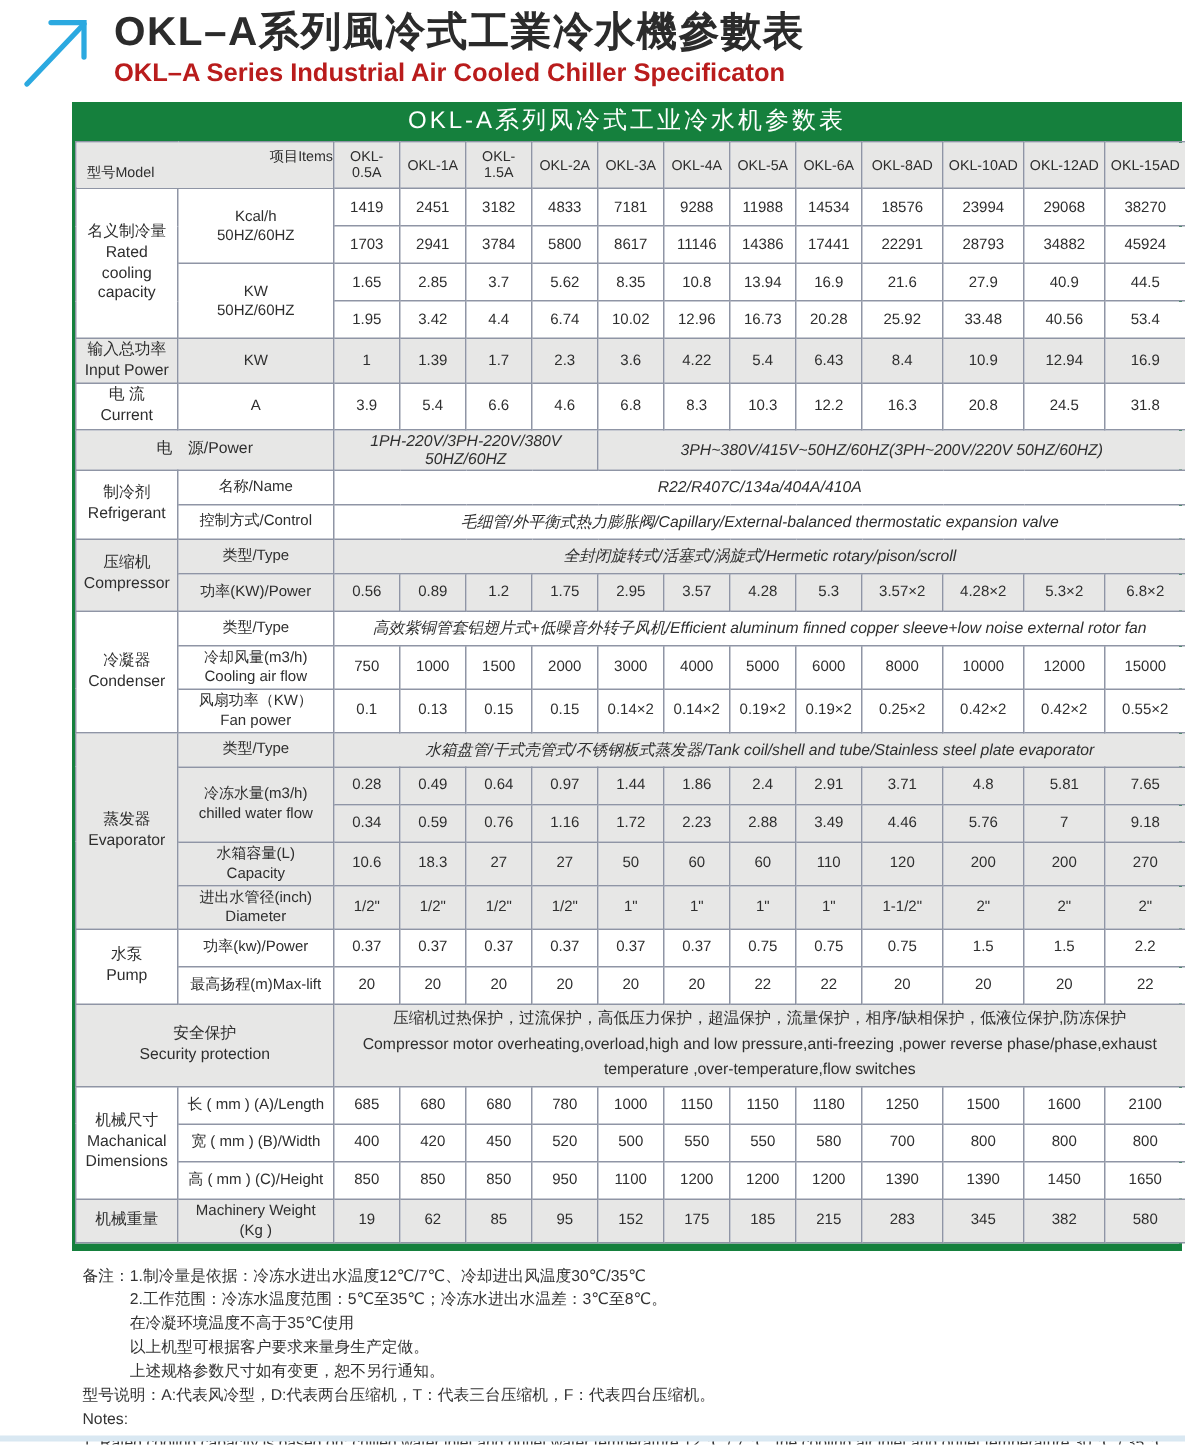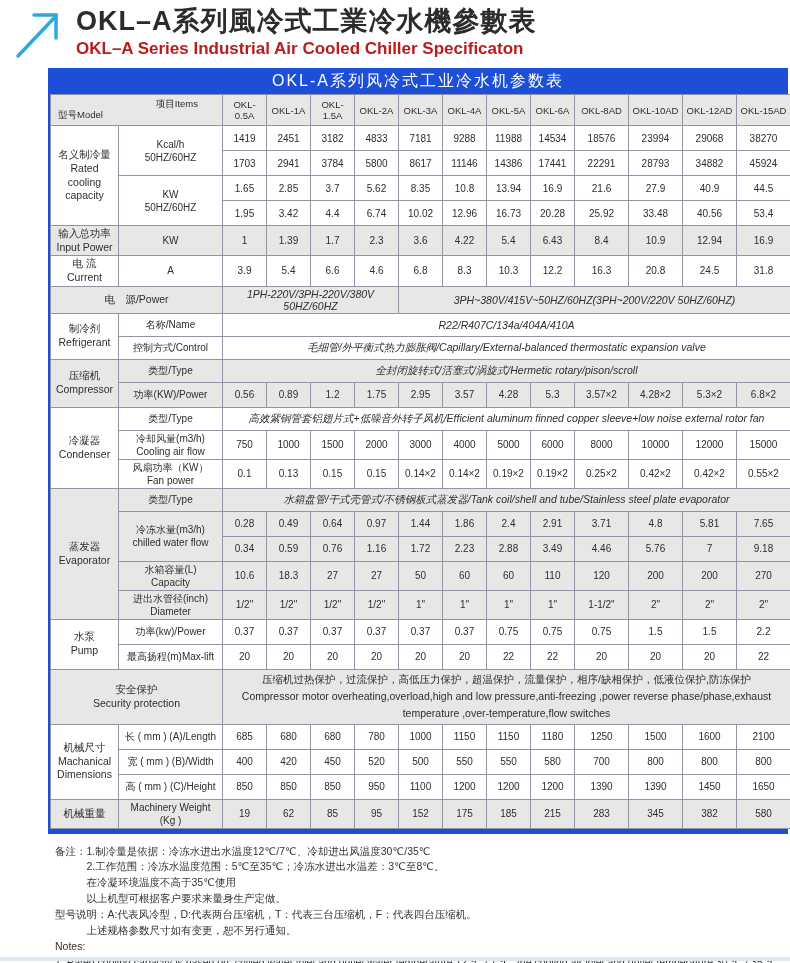--- a/index.html
+++ b/index.html
@@ -5,35 +5,35 @@
   html,body{margin:0;padding:0;}
   body{width:790px;height:963px;background:#ffffff;position:relative;overflow:hidden;
        font-family:"Liberation Sans","DejaVu Sans",sans-serif;color:#2e2e2e;}
   
   .hdr{padding:6px 0 2px 10px;display:flex;align-items:flex-start;}
   .arrow-wrap{width:58px;height:56px;flex:0 0 58px;}
   .hdr-text{padding-left:8px;}
   .title-zh{font-size:27px;font-weight:700;letter-spacing:1px;color:#2b2b2b;line-height:1.15;text-align:right;}
   .title-en{font-size:17px;font-weight:600;color:#b91c1c;margin-top:2px;}
   
-  .panel{margin:4px 2px 0 48px;width:740px;background:#1d4ed8;padding:0 0 5px 0;box-sizing:border-box;}
+  .panel{margin:4px 2px 0 48px;width:740px;background:#15803d;padding:0 0 5px 0;box-sizing:border-box;}
   .banner{height:26px;line-height:26px;text-align:center;color:#ffffff;font-size:16px;
           letter-spacing:2px;font-weight:500;}
   .tbl-holder{margin:0 2px;background:#fff;}
   table.spec{border-collapse:collapse;table-layout:fixed;width:736px;}
   table.spec td,table.spec th{border:1px solid #8f95a5;padding:1px 1px;vertical-align:middle;
       text-align:center;font-weight:400;color:#2e2e2e;overflow:hidden;}
   table.spec{border:1px solid #6d7383;}
   tr.sg td,tr.sg th{background:#e7e7e6;}
   tr.sw td{background:#ffffff;}
   .mh{font-size:9.5px;height:28px;}
   .corner{position:relative;height:28px;
       background-image:linear-gradient(to bottom right,transparent calc(50% - 0.6px),#8f95a5 calc(50% - 0.6px),#8f95a5 calc(50% + 0.6px),transparent calc(50% + 0.6px));}
   .corner .c-model{position:absolute;left:7px;bottom:3px;font-size:9.5px;}
-  .corner .c-items{position:absolute;right:24px;top:3px;font-size:9.5px;}
+  .corner .c-items{position:absolute;right:0;top:3px;font-size:9.5px;}
   td.sec{font-size:10.5px;line-height:1.3;}
   td.item{font-size:10px;line-height:1.3;}
   td.val{font-size:10px;height:22px;}
   td.span{font-size:10.5px;height:20px;font-style:italic;}
   td.free{font-size:10.5px;text-align:left;padding:4px 8px;line-height:1.65;}
   
   .notes{margin:10px 10px 0 55px;font-size:10.5px;line-height:1.52;color:#333;}
   .nline{white-space:pre-wrap;}
   .bottom-strip{position:absolute;left:0;right:0;bottom:2px;height:4px;background:#d9e8f2;}
 </style>
@@ -419,22 +419,22 @@
     </table>
   </div>
 </div>
 
 <div class="notes">
   <div id="notes-zh">
       <div class="nline">备注：1.制冷量是依据：冷冻水进出水温度12℃/7℃、冷却进出风温度30℃/35℃</div>
       <div class="nline">　　　2.工作范围：冷冻水温度范围：5℃至35℃；冷冻水进出水温差：3℃至8℃。</div>
       <div class="nline">　　　在冷凝环境温度不高于35℃使用</div>
       <div class="nline">　　　以上机型可根据客户要求来量身生产定做。</div>
+      <div class="nline">　　　上述规格参数尺寸如有变更，恕不另行通知。</div>
       <div class="nline">型号说明：A:代表风冷型，D:代表两台压缩机，T：代表三台压缩机，F：代表四台压缩机。</div>
-      <div class="nline">　　　上述规格参数尺寸如有变更，恕不另行通知。</div>
     </div>
   <div id="notes-en">
       <div class="nline">Notes:</div>
       <div class="nline">1. Rated cooling capacity is based on: chilled water inlet and outlet water temperature 12 ℃ / 7 ℃, the cooling air inlet and outlet temperature 30 ℃ / 35 ℃</div>
     </div>
 </div>
 
 <div class="bottom-strip"></div>
 
 </body></html>

